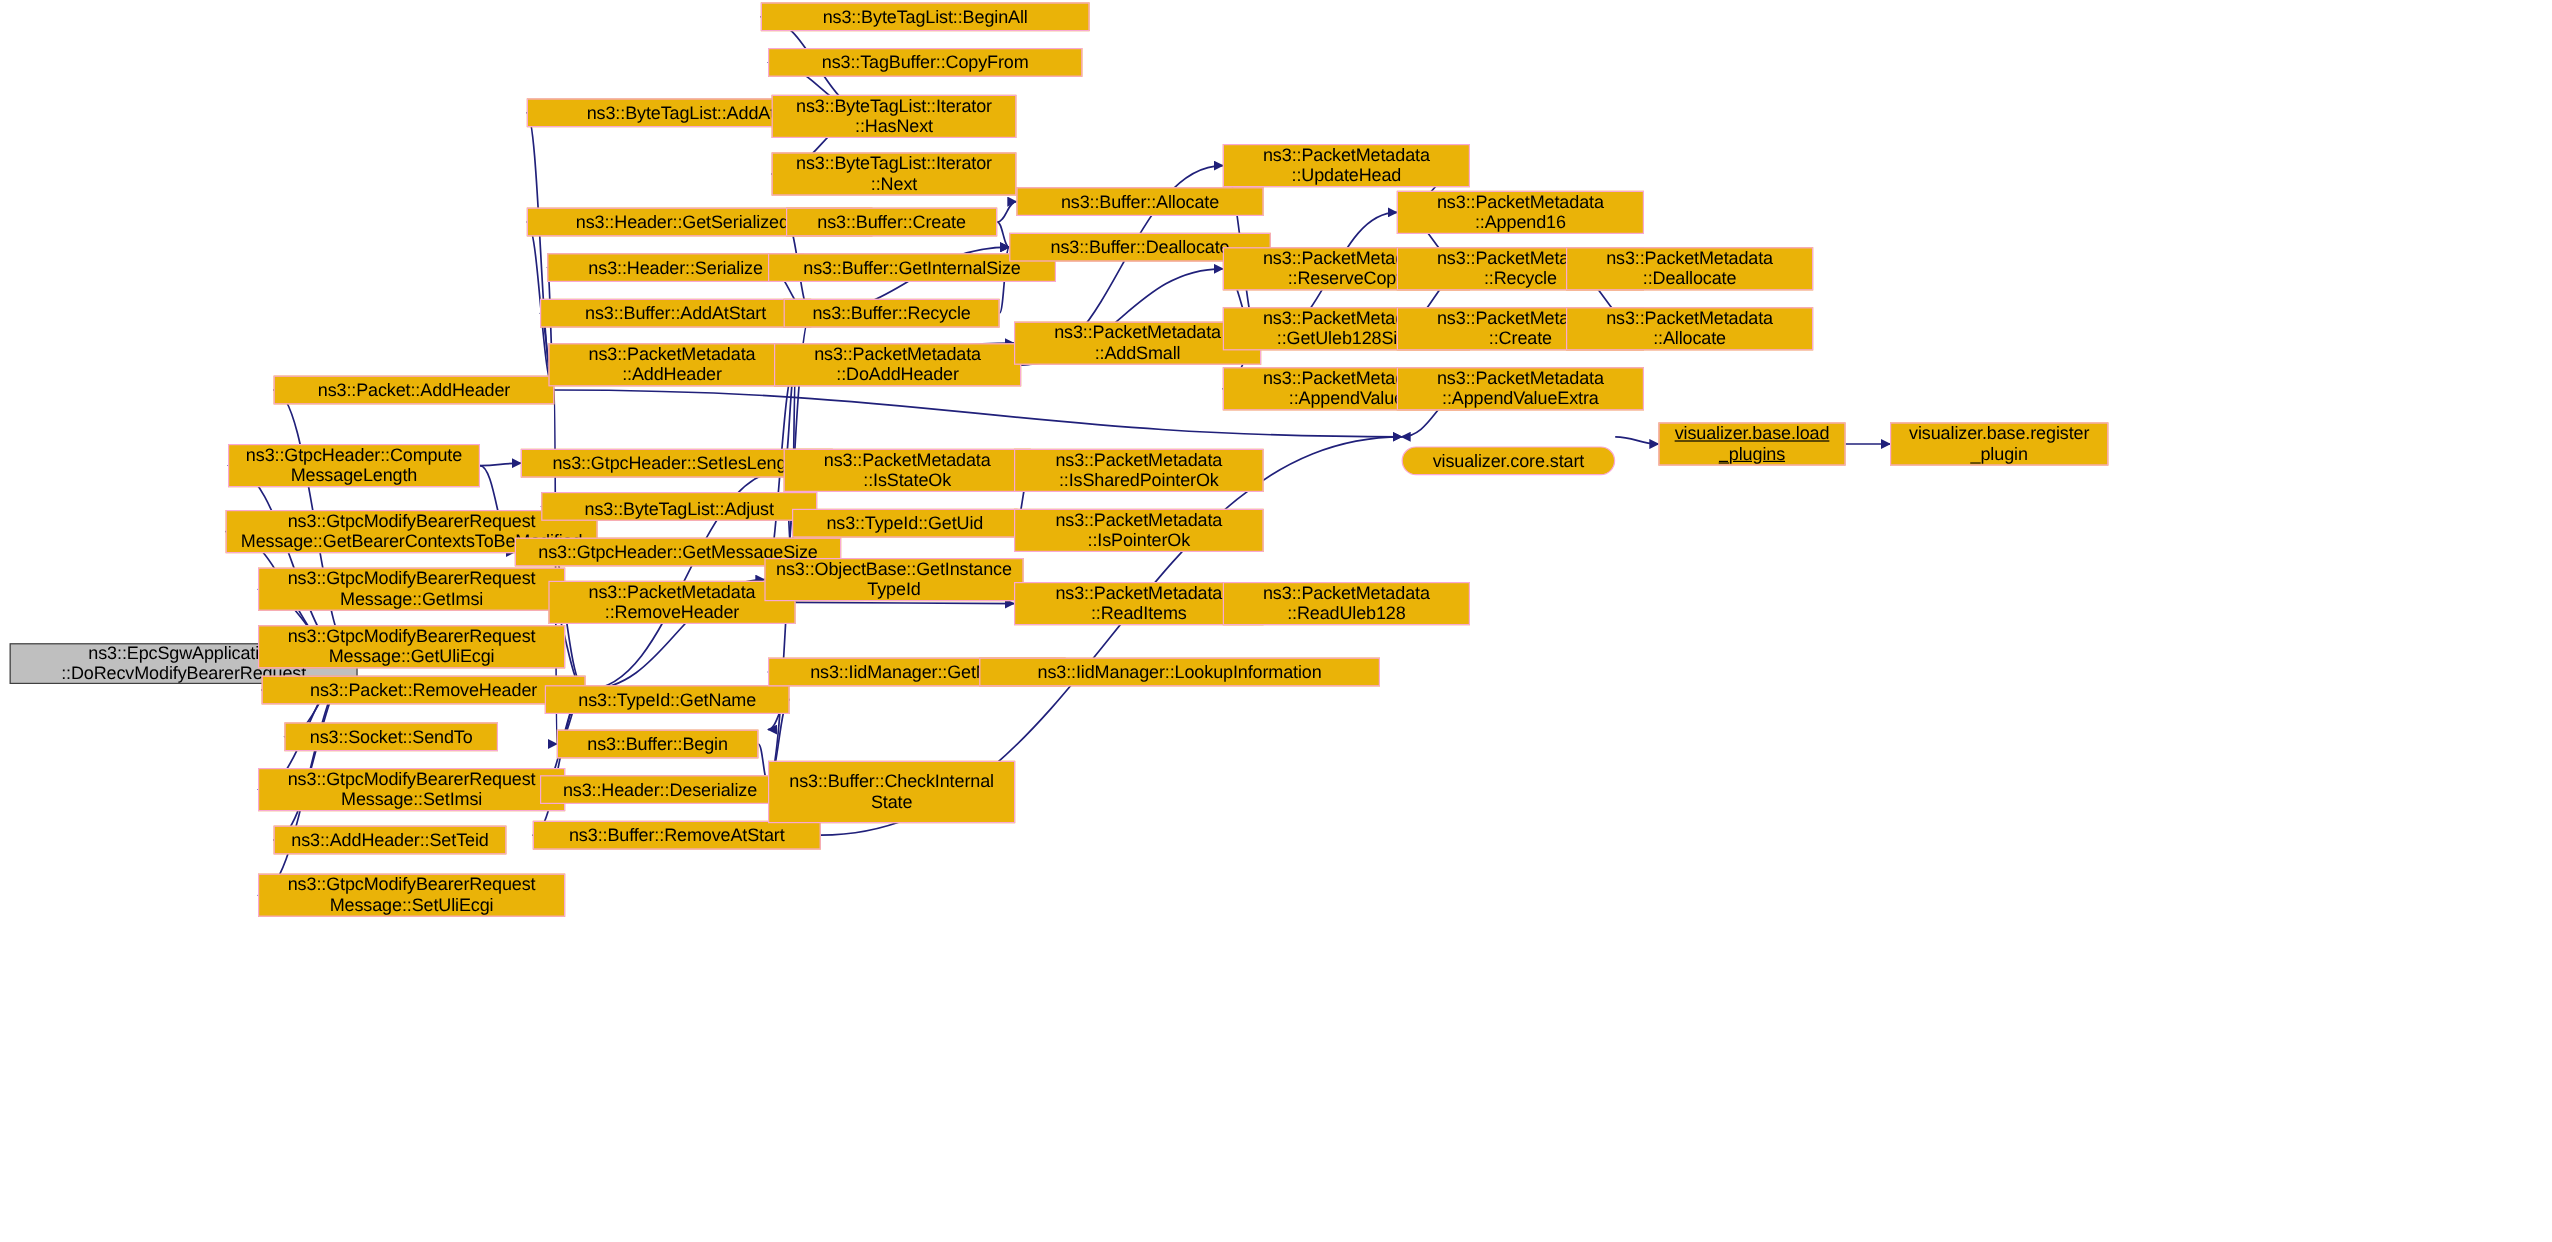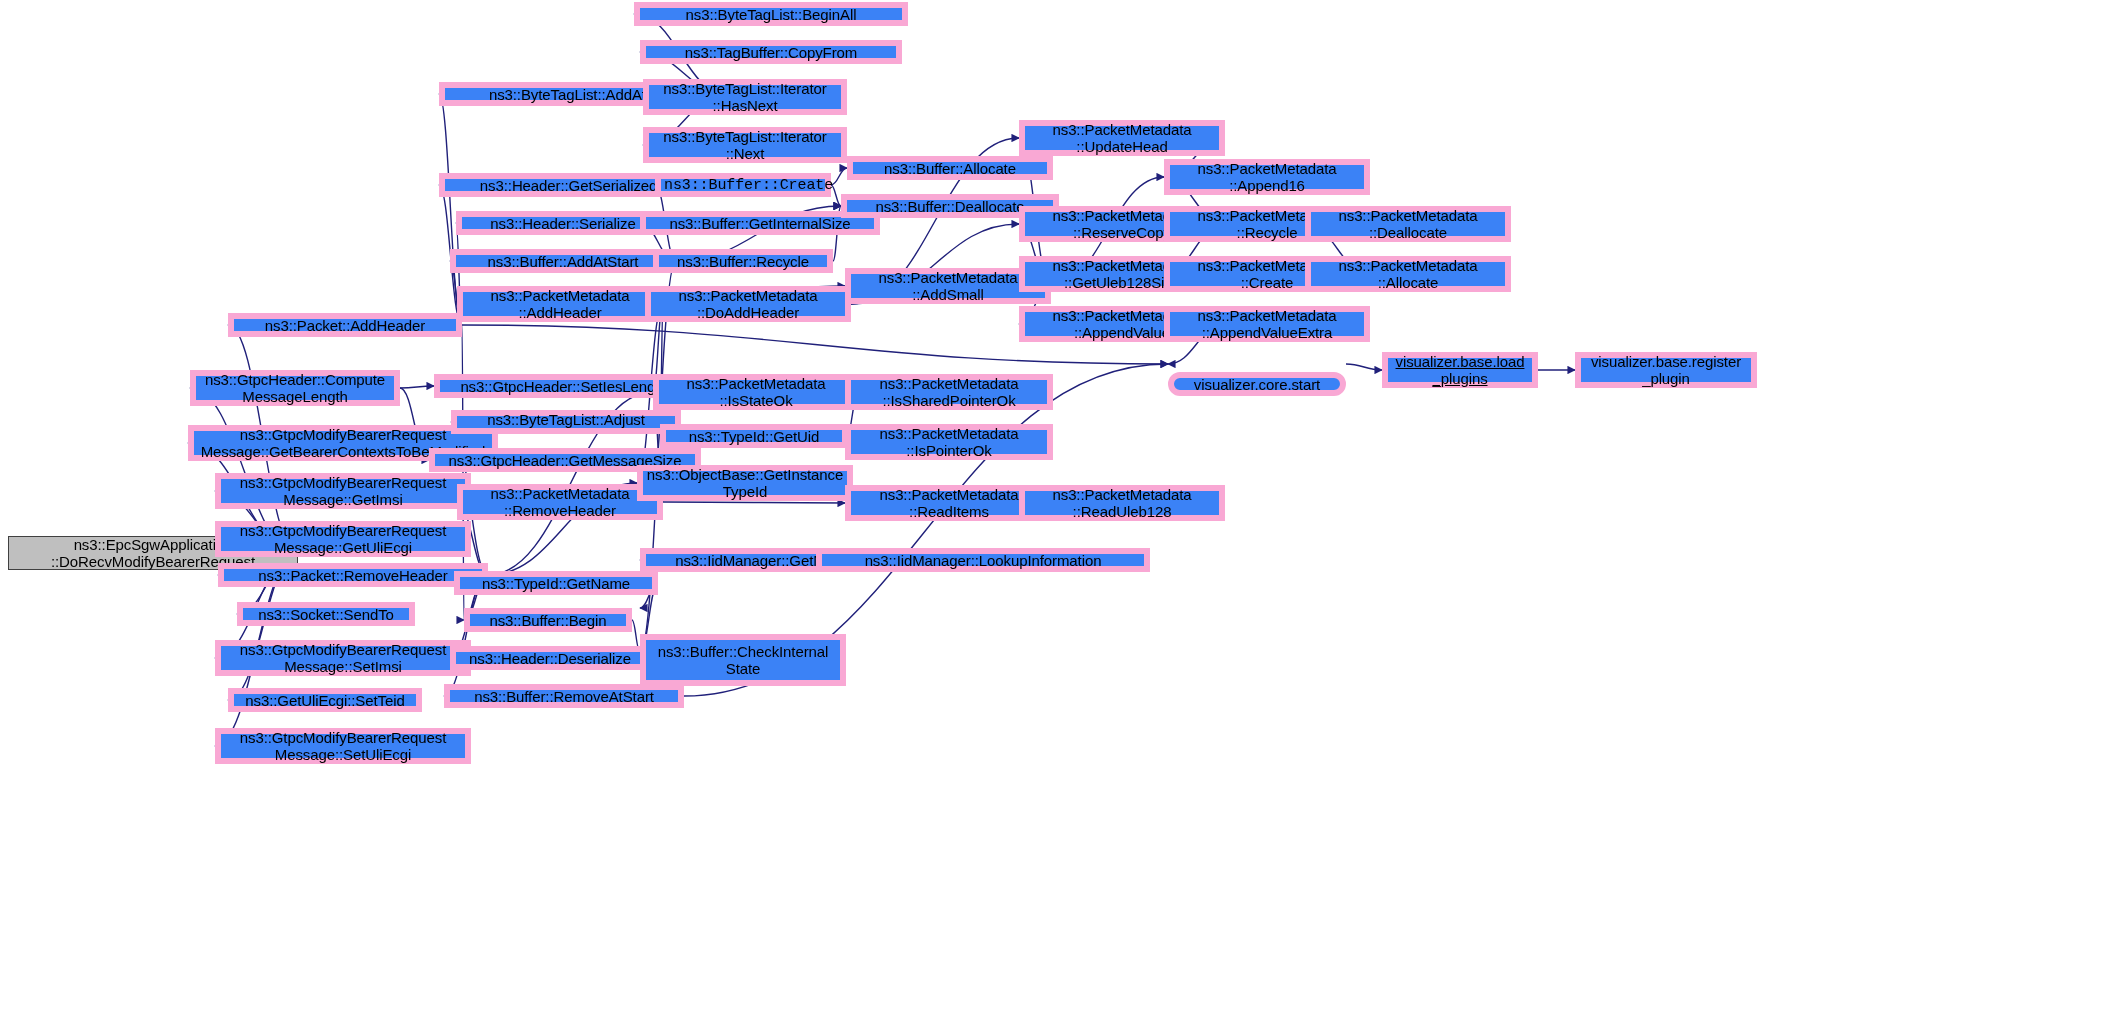--- a/index.html
+++ b/index.html
@@ -31,22 +31,22 @@
     width: 2127px;
     height: 1035px;
   }
   .node {
     position: absolute;
     box-sizing: border-box;
     display: flex;
     align-items: center;
     justify-content: center;
     text-align: center;
-    background: #3b82f6;
-    border: 6px solid #f9a8d4;
+    background: #eab308;
+    border: 1px solid #f9a8d4;
     color: #000000;
     font-size: 15px;
     line-height: 17px;
     letter-spacing: -0.1px;
     white-space: pre-line;
     padding: 0 3px;
     cursor: pointer;
   }
   .node.root {
     background: #bfbfbf;
@@ -155,21 +155,21 @@
       <div class="node" style="left: 188px; top: 425px; width: 310px; height: 36px;"><span class="node-label">ns3::GtpcModifyBearerRequest
 Message::GetBearerContextsToBeModified</span></div>
       <div class="node" style="left: 215px; top: 473px; width: 256px; height: 36px;"><span class="node-label">ns3::GtpcModifyBearerRequest
 Message::GetImsi</span></div>
       <div class="node" style="left: 215px; top: 521px; width: 256px; height: 36px;"><span class="node-label">ns3::GtpcModifyBearerRequest
 Message::GetUliEcgi</span></div>
       <div class="node" style="left: 218px; top: 563px; width: 270px; height: 24px;"><span class="node-label">ns3::Packet::RemoveHeader</span></div>
       <div class="node" style="left: 237px; top: 602px; width: 178px; height: 24px;"><span class="node-label">ns3::Socket::SendTo</span></div>
       <div class="node" style="left: 215px; top: 640px; width: 256px; height: 36px;"><span class="node-label">ns3::GtpcModifyBearerRequest
 Message::SetImsi</span></div>
-      <div class="node" style="left: 228px; top: 688px; width: 194px; height: 24px;"><span class="node-label">ns3::GetUliEcgi::SetTeid</span></div>
+      <div class="node" style="left: 228px; top: 688px; width: 194px; height: 24px;"><span class="node-label">ns3::AddHeader::SetTeid</span></div>
       <div class="node" style="left: 215px; top: 728px; width: 256px; height: 36px;"><span class="node-label">ns3::GtpcModifyBearerRequest
 Message::SetUliEcgi</span></div>
       <div class="node" style="left: 439px; top: 82px; width: 288px; height: 24px;"><span class="node-label">ns3::ByteTagList::AddAtStart</span></div>
       <div class="node" style="left: 439px; top: 173px; width: 288px; height: 24px;"><span class="node-label">ns3::Header::GetSerializedSize</span></div>
       <div class="node" style="left: 456px; top: 211px; width: 214px; height: 24px;"><span class="node-label">ns3::Header::Serialize</span></div>
       <div class="node" style="left: 450px; top: 249px; width: 226px; height: 24px;"><span class="node-label">ns3::Buffer::AddAtStart</span></div>
       <div class="node" style="left: 457px; top: 286px; width: 206px; height: 36px;"><span class="node-label">ns3::PacketMetadata
 ::AddHeader</span></div>
       <div class="node" style="left: 434px; top: 374px; width: 260px; height: 24px;"><span class="node-label">ns3::GtpcHeader::SetIesLength</span></div>
       <div class="node" style="left: 451px; top: 410px; width: 230px; height: 24px; align-items: flex-end;"><span class="node-label">ns3::ByteTagList::Adjust</span></div>
@@ -179,21 +179,21 @@
       <div class="node" style="left: 454px; top: 571px; width: 204px; height: 24px;"><span class="node-label">ns3::TypeId::GetName</span></div>
       <div class="node" style="left: 464px; top: 608px; width: 168px; height: 24px;"><span class="node-label">ns3::Buffer::Begin</span></div>
       <div class="node" style="left: 450px; top: 646px; width: 200px; height: 24px;"><span class="node-label">ns3::Header::Deserialize</span></div>
       <div class="node" style="left: 444px; top: 684px; width: 240px; height: 24px; justify-content: center;"><span class="node-label">ns3::Buffer::RemoveAtStart</span></div>
       <div class="node" style="left: 634px; top: 2px; width: 274px; height: 24px;"><span class="node-label">ns3::ByteTagList::BeginAll</span></div>
       <div class="node" style="left: 640px; top: 40px; width: 262px; height: 24px;"><span class="node-label">ns3::TagBuffer::CopyFrom</span></div>
       <div class="node" style="left: 643px; top: 79px; width: 204px; height: 36px;"><span class="node-label">ns3::ByteTagList::Iterator
 ::HasNext</span></div>
       <div class="node" style="left: 643px; top: 127px; width: 204px; height: 36px;"><span class="node-label">ns3::ByteTagList::Iterator
 ::Next</span></div>
-      <div class="node" style="left: 655px; top: 173px; width: 176px; height: 24px; font-family: Liberation Mono, monospace;"><span class="node-label">ns3::Buffer::Create</span></div>
+      <div class="node" style="left: 655px; top: 173px; width: 176px; height: 24px;"><span class="node-label">ns3::Buffer::Create</span></div>
       <div class="node" style="left: 640px; top: 211px; width: 240px; height: 24px;"><span class="node-label">ns3::Buffer::GetInternalSize</span></div>
       <div class="node" style="left: 653px; top: 249px; width: 180px; height: 24px;"><span class="node-label">ns3::Buffer::Recycle</span></div>
       <div class="node" style="left: 645px; top: 286px; width: 206px; height: 36px;"><span class="node-label">ns3::PacketMetadata
 ::DoAddHeader</span></div>
       <div class="node" style="left: 653px; top: 374px; width: 206px; height: 36px;"><span class="node-label">ns3::PacketMetadata
 ::IsStateOk</span></div>
       <div class="node" style="left: 660px; top: 424px; width: 188px; height: 24px;"><span class="node-label">ns3::TypeId::GetUid</span></div>
       <div class="node" style="left: 637px; top: 465px; width: 216px; height: 36px;"><span class="node-label">ns3::ObjectBase::GetInstance
 TypeId</span></div>
       <div class="node" style="left: 640px; top: 548px; width: 248px; height: 24px;"><span class="node-label">ns3::IidManager::GetName</span></div>

